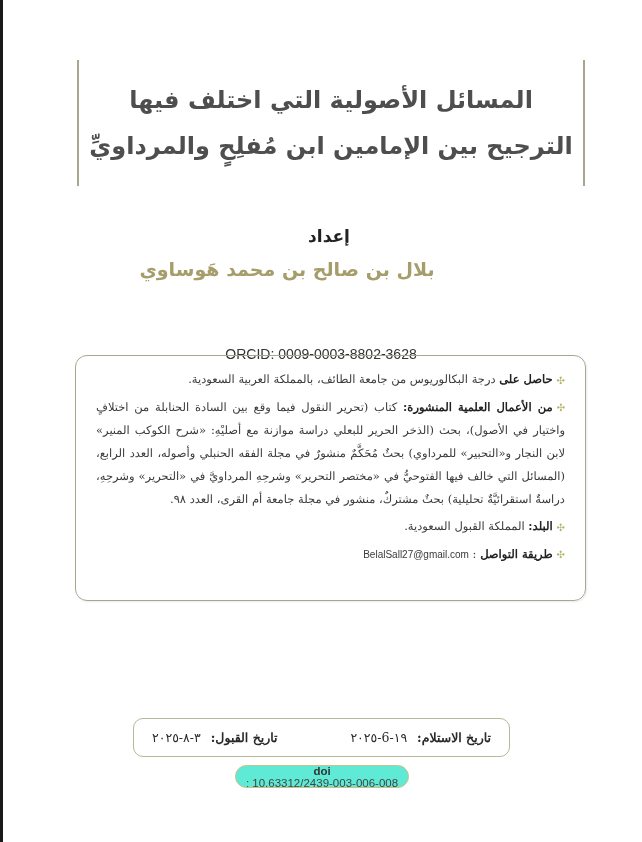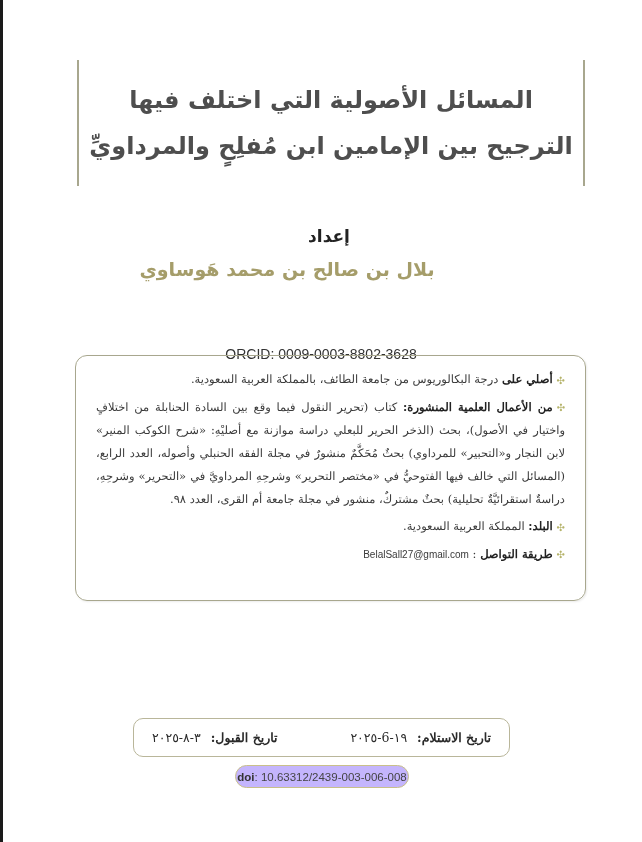--- a/index.html
+++ b/index.html
@@ -55,49 +55,49 @@
     position: absolute; left: 133px; top: 718px; width: 377px; height: 39px;
     border: 1px solid #b9b69a; border-radius: 10px; box-sizing: border-box;
     display: flex; align-items: center; justify-content: space-between;
     padding: 0 18px; direction: rtl;
     font-family: "DejaVu Serif", serif; font-size: 12.5px; color: #2a2a2a;
   }
   .date-label { margin-left: 6px; font-weight: bold; }
   .doi-pill {
     position: absolute; left: 235px; top: 765px; width: 174px; height: 23px;
     border: 1px solid #c9c08a; border-radius: 12px; box-sizing: border-box;
-    background: #c4b5fd;
+    background: #5eead4;
     display: flex; align-items: center; justify-content: center;
-    font-family: "Liberation Sans", sans-serif; font-size: 11.5px; color: #444;
+    font-family: "Liberation Sans", sans-serif; font-size: 11.5px; color: #444; flex-direction: column;
   }
   .doi-label { font-weight: bold; color: #333; }
 </style>
 </head>
 <body>
 
 <div class="left-edge"></div>
 
 <div class="title-block">
   <div class="title-line">المسائل الأصولية التي اختلف فيها</div>
   <div class="title-line">الترجيح بين الإمامين ابن مُفلِحٍ والمرداويِّ</div>
 </div>
 
 <div class="prepared-by">إعداد</div>
 <div class="author-name">بلال بن صالح بن محمد هَوساوي</div>
 <div class="orcid">ORCID: 0009-0003-8802-3628</div>
 
 <div class="info-box">
   <div class="info-item">
-    <span class="bullet">✣</span><span class="item-label">أصلي على</span><span> درجة البكالوريوس من جامعة الطائف، بالمملكة العربية السعودية.</span>
+    <span class="bullet">✣</span><span class="item-label">حاصل على</span><span> درجة البكالوريوس من جامعة الطائف، بالمملكة العربية السعودية.</span>
   </div>
   <div class="info-item">
     <span class="bullet">✣</span><span class="item-label">من الأعمال العلمية المنشورة:</span><span> كتاب (تحرير النقول فيما وقع بين السادة الحنابلة من اختلافٍ واختيار في الأصول)، بحث (الذخر الحرير للبعلي دراسة موازنة مع أصليْهِ: «شرح الكوكب المنير» لابن النجار و«التحبير» للمرداوي) بحثٌ مُحَكَّمٌ منشورٌ في مجلة الفقه الحنبلي وأصوله، العدد الرابع، (المسائل التي خالف فيها الفتوحيُّ في «مختصر التحرير» وشرحِهِ المرداويَّ في «التحرير» وشرحِهِ، دراسةٌ استقرائيَّةٌ تحليلية) بحثٌ مشتركٌ، منشور في مجلة جامعة أم القرى، العدد ٩٨.</span>
   </div>
   <div class="info-item">
-    <span class="bullet">✣</span><span class="item-label">البلد:</span><span> المملكة العربية السعودية.</span>
+    <span class="bullet">✣</span><span class="item-label">البلد:</span><span> المملكة القبول السعودية.</span>
   </div>
   <div class="info-item">
     <span class="bullet">✣</span><span class="item-label">طريقة التواصل</span><span> : </span><span class="email">BelalSall27@gmail.com</span>
   </div>
 </div>
 
 <div class="dates-box">
   <div>
     <span class="date-label">تاريخ الاستلام:</span>
     <span>١٩-6-٢٠٢٥</span>

